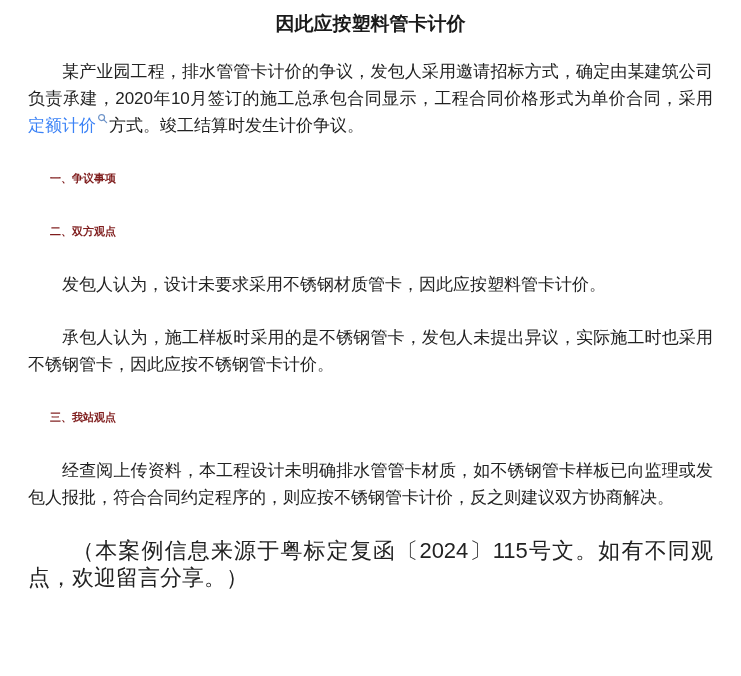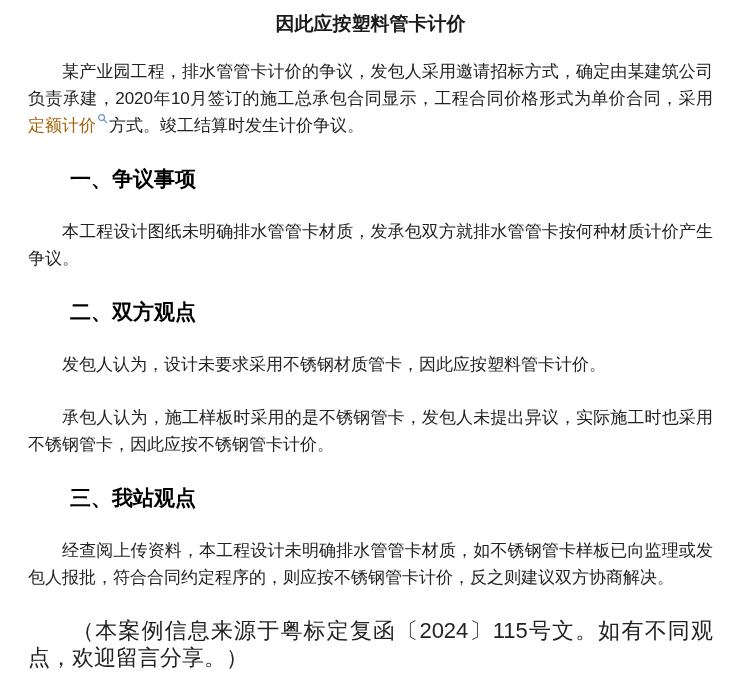--- a/index.html
+++ b/index.html
@@ -27,29 +27,29 @@
   }
   .para {
     font-size: 17px;
     line-height: 27px;
     margin: 0 0 26px 0;
     text-indent: 2em;
     text-align: justify;
     color: #222222;
   }
   .section-heading {
-    font-size: 21px;
+    font-size: 11px;
     line-height: 27px;
     font-weight: bold;
     margin: 0 0 26px 0;
     text-indent: 2em;
-    color: #000000;
+    color: #7f1d1d;
   }
   .entity-link {
-    color: #a16207;
+    color: #3b82f6;
     text-decoration: none;
     cursor: pointer;
     white-space: nowrap;
   }
   .sup-icon {
     display: inline-block;
     vertical-align: 7px;
     margin: 0 1px 0 1px;
   }
   .footnote {
@@ -70,21 +70,20 @@
 
   <p class="para"><span>某产业园工程，排水管管卡计价的争议，发包人采用邀请招标方式，确定由某建筑公司负责承建，2020年10月签订的施工总承包合同显示，工程合同价格形式为单价合同，采用</span><a class="entity-link" href="#"><span>定额计价</span><svg class="sup-icon" width="11" height="11" viewBox="0 0 24 24" aria-hidden="true">
           <circle cx="10" cy="10" r="6.5" fill="none" stroke="#6d93c8" stroke-width="2.6"></circle>
           <line x1="15" y1="15" x2="21" y2="21" stroke="#6d93c8" stroke-width="2.6" stroke-linecap="round"></line>
         </svg></a><span>方式。竣工结算时发生计价争议。</span></p>
 
   <div id="sections">
   <section>
     <h2 class="section-heading">一、争议事项</h2>
 
-  <p class="para">本工程设计图纸未明确排水管管卡材质，发承包双方就排水管管卡按何种材质计价产生争议。</p>
 </section>
 
   <section>
     <h2 class="section-heading">二、双方观点</h2>
 
   <p class="para">发包人认为，设计未要求采用不锈钢材质管卡，因此应按塑料管卡计价。</p>
 
   <p class="para">承包人认为，施工样板时采用的是不锈钢管卡，发包人未提出异议，实际施工时也采用不锈钢管卡，因此应按不锈钢管卡计价。</p>
 </section>
 

